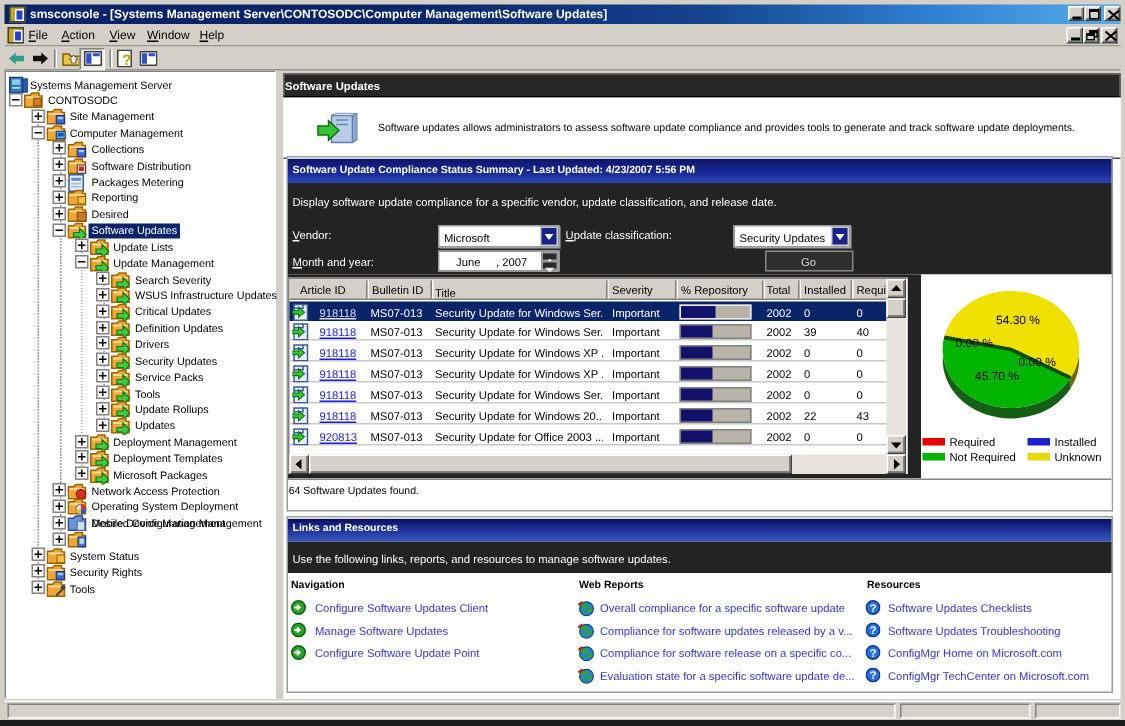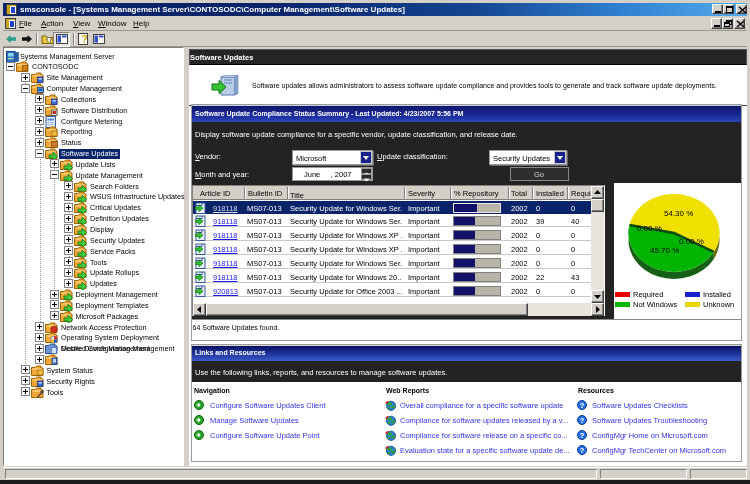--- a/index.html
+++ b/index.html
@@ -154,39 +154,39 @@
 <div class="a" style="left:35.0px;top:116.0px;width:9px;height:9px;background:#fff;border:1px solid #848284"></div>
 <div class="a" style="left:37.0px;top:120.0px;width:5px;height:1px;background:#000"></div>
 <div class="a" style="left:39.0px;top:118.0px;width:1px;height:5px;background:#000"></div>
 <div class="a" style="left:45.0px;top:120.0px;width:5px;height:1px;background-image:repeating-linear-gradient(90deg,#9a9a9a 0,#9a9a9a 1px,transparent 1px,transparent 2px)"></div>
 <svg class="a" style="left:45.0px;top:115.5px" width="13" height="12" viewBox="0 0 13 12">
     <rect x="1" y="0.5" width="9.5" height="11" fill="#e8eef8" stroke="#3a5a9c"></rect>
     <rect x="2.5" y="2.5" width="6.5" height="2" fill="#5a8ad8"></rect>
     <rect x="2.5" y="6" width="6.5" height="1" fill="#9ab8e8"></rect>
     <rect x="2.5" y="8" width="6.5" height="1" fill="#9ab8e8"></rect>
   </svg>
-<div class="a nw" style="left:61.0px;top:116.5px;font-size:7.2px">Configure Metering</div>
+<div class="a nw" style="left:61.0px;top:116.5px;font-size:7.2px">Packages Metering</div>
 <div class="a" style="left:35.0px;top:126.9px;width:9px;height:9px;background:#fff;border:1px solid #848284"></div>
 <div class="a" style="left:37.0px;top:130.9px;width:5px;height:1px;background:#000"></div>
 <div class="a" style="left:39.0px;top:128.9px;width:1px;height:5px;background:#000"></div>
 <div class="a" style="left:45.0px;top:130.9px;width:5px;height:1px;background-image:repeating-linear-gradient(90deg,#9a9a9a 0,#9a9a9a 1px,transparent 1px,transparent 2px)"></div>
 <svg class="a" style="left:45.0px;top:126.4px" width="13" height="12" viewBox="0 0 13 12">
     <use href="#fold"></use>
     <rect x="7" y="5" width="5" height="5" fill="#f0c040" stroke="#9c6500" stroke-width="0.7"></rect>
   </svg>
 <div class="a nw" style="left:61.0px;top:127.4px;font-size:7.2px">Reporting</div>
 <div class="a" style="left:35.0px;top:137.7px;width:9px;height:9px;background:#fff;border:1px solid #848284"></div>
 <div class="a" style="left:37.0px;top:141.7px;width:5px;height:1px;background:#000"></div>
 <div class="a" style="left:39.0px;top:139.7px;width:1px;height:5px;background:#000"></div>
 <div class="a" style="left:45.0px;top:141.7px;width:5px;height:1px;background-image:repeating-linear-gradient(90deg,#9a9a9a 0,#9a9a9a 1px,transparent 1px,transparent 2px)"></div>
 <svg class="a" style="left:45.0px;top:137.2px" width="13" height="12" viewBox="0 0 13 12">
     <use href="#fold"></use>
     <rect x="6.5" y="4.5" width="6" height="6" fill="#c87828" stroke="#7c4a00" stroke-width="0.7"></rect>
   </svg>
-<div class="a nw" style="left:61.0px;top:138.2px;font-size:7.2px">Status</div>
+<div class="a nw" style="left:61.0px;top:138.2px;font-size:7.2px">Desired</div>
 <div class="a" style="left:35.0px;top:148.6px;width:9px;height:9px;background:#fff;border:1px solid #848284"></div>
 <div class="a" style="left:37.0px;top:152.6px;width:5px;height:1px;background:#000"></div>
 <div class="a" style="left:45.0px;top:152.6px;width:5px;height:1px;background-image:repeating-linear-gradient(90deg,#9a9a9a 0,#9a9a9a 1px,transparent 1px,transparent 2px)"></div>
 <svg class="a" style="left:45.0px;top:148.1px" width="13" height="12" viewBox="0 0 13 12">
     <use href="#fold"></use>
     <g transform="translate(4,2.5)">
       <use href="#garr"></use>
     </g>
   </svg>
 <div class="a nw" style="left:59.0px;top:148.6px;background:#0a246a;color:#fff;padding:0.5px 2px;font-size:7.2px">Software Updates</div>
@@ -214,21 +214,21 @@
 <div class="a" style="left:64.0px;top:181.1px;width:9px;height:9px;background:#fff;border:1px solid #848284"></div>
 <div class="a" style="left:66.0px;top:185.1px;width:5px;height:1px;background:#000"></div>
 <div class="a" style="left:68.0px;top:183.1px;width:1px;height:5px;background:#000"></div>
 <div class="a" style="left:74.0px;top:185.1px;width:5px;height:1px;background-image:repeating-linear-gradient(90deg,#9a9a9a 0,#9a9a9a 1px,transparent 1px,transparent 2px)"></div>
 <svg class="a" style="left:74.0px;top:180.6px" width="13" height="12" viewBox="0 0 13 12">
     <use href="#fold"></use>
     <g transform="translate(4,2.5)">
       <use href="#garr"></use>
     </g>
   </svg>
-<div class="a nw" style="left:90.0px;top:181.6px;font-size:7.2px">Search Folders</div>
+<div class="a nw" style="left:90.0px;top:181.6px;font-size:7.2px">Search Severity</div>
 <div class="a" style="left:64.0px;top:191.9px;width:9px;height:9px;background:#fff;border:1px solid #848284"></div>
 <div class="a" style="left:66.0px;top:195.9px;width:5px;height:1px;background:#000"></div>
 <div class="a" style="left:68.0px;top:193.9px;width:1px;height:5px;background:#000"></div>
 <div class="a" style="left:74.0px;top:195.9px;width:5px;height:1px;background-image:repeating-linear-gradient(90deg,#9a9a9a 0,#9a9a9a 1px,transparent 1px,transparent 2px)"></div>
 <svg class="a" style="left:74.0px;top:191.4px" width="13" height="12" viewBox="0 0 13 12">
     <use href="#fold"></use>
     <g transform="translate(4,2.5)">
       <use href="#garr"></use>
     </g>
   </svg>
@@ -258,21 +258,21 @@
 <div class="a" style="left:64.0px;top:224.4px;width:9px;height:9px;background:#fff;border:1px solid #848284"></div>
 <div class="a" style="left:66.0px;top:228.4px;width:5px;height:1px;background:#000"></div>
 <div class="a" style="left:68.0px;top:226.4px;width:1px;height:5px;background:#000"></div>
 <div class="a" style="left:74.0px;top:228.4px;width:5px;height:1px;background-image:repeating-linear-gradient(90deg,#9a9a9a 0,#9a9a9a 1px,transparent 1px,transparent 2px)"></div>
 <svg class="a" style="left:74.0px;top:223.9px" width="13" height="12" viewBox="0 0 13 12">
     <use href="#fold"></use>
     <g transform="translate(4,2.5)">
       <use href="#garr"></use>
     </g>
   </svg>
-<div class="a nw" style="left:90.0px;top:224.9px;font-size:7.2px">Display</div>
+<div class="a nw" style="left:90.0px;top:224.9px;font-size:7.2px">Drivers</div>
 <div class="a" style="left:64.0px;top:235.3px;width:9px;height:9px;background:#fff;border:1px solid #848284"></div>
 <div class="a" style="left:66.0px;top:239.3px;width:5px;height:1px;background:#000"></div>
 <div class="a" style="left:68.0px;top:237.3px;width:1px;height:5px;background:#000"></div>
 <div class="a" style="left:74.0px;top:239.3px;width:5px;height:1px;background-image:repeating-linear-gradient(90deg,#9a9a9a 0,#9a9a9a 1px,transparent 1px,transparent 2px)"></div>
 <svg class="a" style="left:74.0px;top:234.8px" width="13" height="12" viewBox="0 0 13 12">
     <use href="#fold"></use>
     <g transform="translate(4,2.5)">
       <use href="#garr"></use>
     </g>
   </svg>
@@ -611,21 +611,21 @@
   </svg>
 <div class="a nw" style="left:664px;top:209px;font-size:8px">54.30 %</div>
 <div class="a nw" style="left:637px;top:224px;font-size:8px">0.00 %</div>
 <div class="a nw" style="left:679px;top:237px;font-size:8px">0.00 %</div>
 <div class="a nw" style="left:650px;top:246px;font-size:8px">45.70 %</div>
 <div class="a" style="left:615px;top:292px;width:15px;height:5px;background:#e80000"></div>
 <div class="a nw" style="left:633px;top:290px;font-size:7.5px">Required</div>
 <div class="a" style="left:685px;top:292px;width:15px;height:5px;background:#1822cc"></div>
 <div class="a nw" style="left:703px;top:290px;font-size:7.5px">Installed</div>
 <div class="a" style="left:615px;top:302px;width:15px;height:5px;background:#00b400"></div>
-<div class="a nw" style="left:633px;top:300px;font-size:7.5px">Not Windows</div>
+<div class="a nw" style="left:633px;top:300px;font-size:7.5px">Not Required</div>
 <div class="a" style="left:685px;top:302px;width:15px;height:5px;background:#e8d800"></div>
 <div class="a nw" style="left:703px;top:300px;font-size:7.5px">Unknown</div>
 <div class="a" style="left:192px;top:319px;width:549px;height:21px;background:#fff;border-top:1px solid #888"></div>
 <div class="a nw" style="left:192.5px;top:324px;font-size:7px">64 Software Updates found.</div>
 <div class="a" style="left:191px;top:344px;width:551px;height:118px;border:1px solid #9c9a94;background:#fff"></div>
 <div class="a" style="left:192px;top:345px;width:549px;height:16px;background:linear-gradient(180deg,#0a1060 0%,#1b2f95 45%,#3b5bc8 100%);border-top:1px solid #d8d8d8"></div>
 <div class="a w b nw" style="left:195px;top:349px;font-size:7px">Links and Resources</div>
 <div class="a" style="left:192px;top:361px;width:549px;height:21px;background:#232323"></div>
 <div class="a w nw" style="left:195px;top:368px;font-size:7.5px">Use the following links, reports, and resources to manage software updates.</div>
 <div class="a b nw" style="left:194px;top:387px;font-size:7px">Navigation</div>

